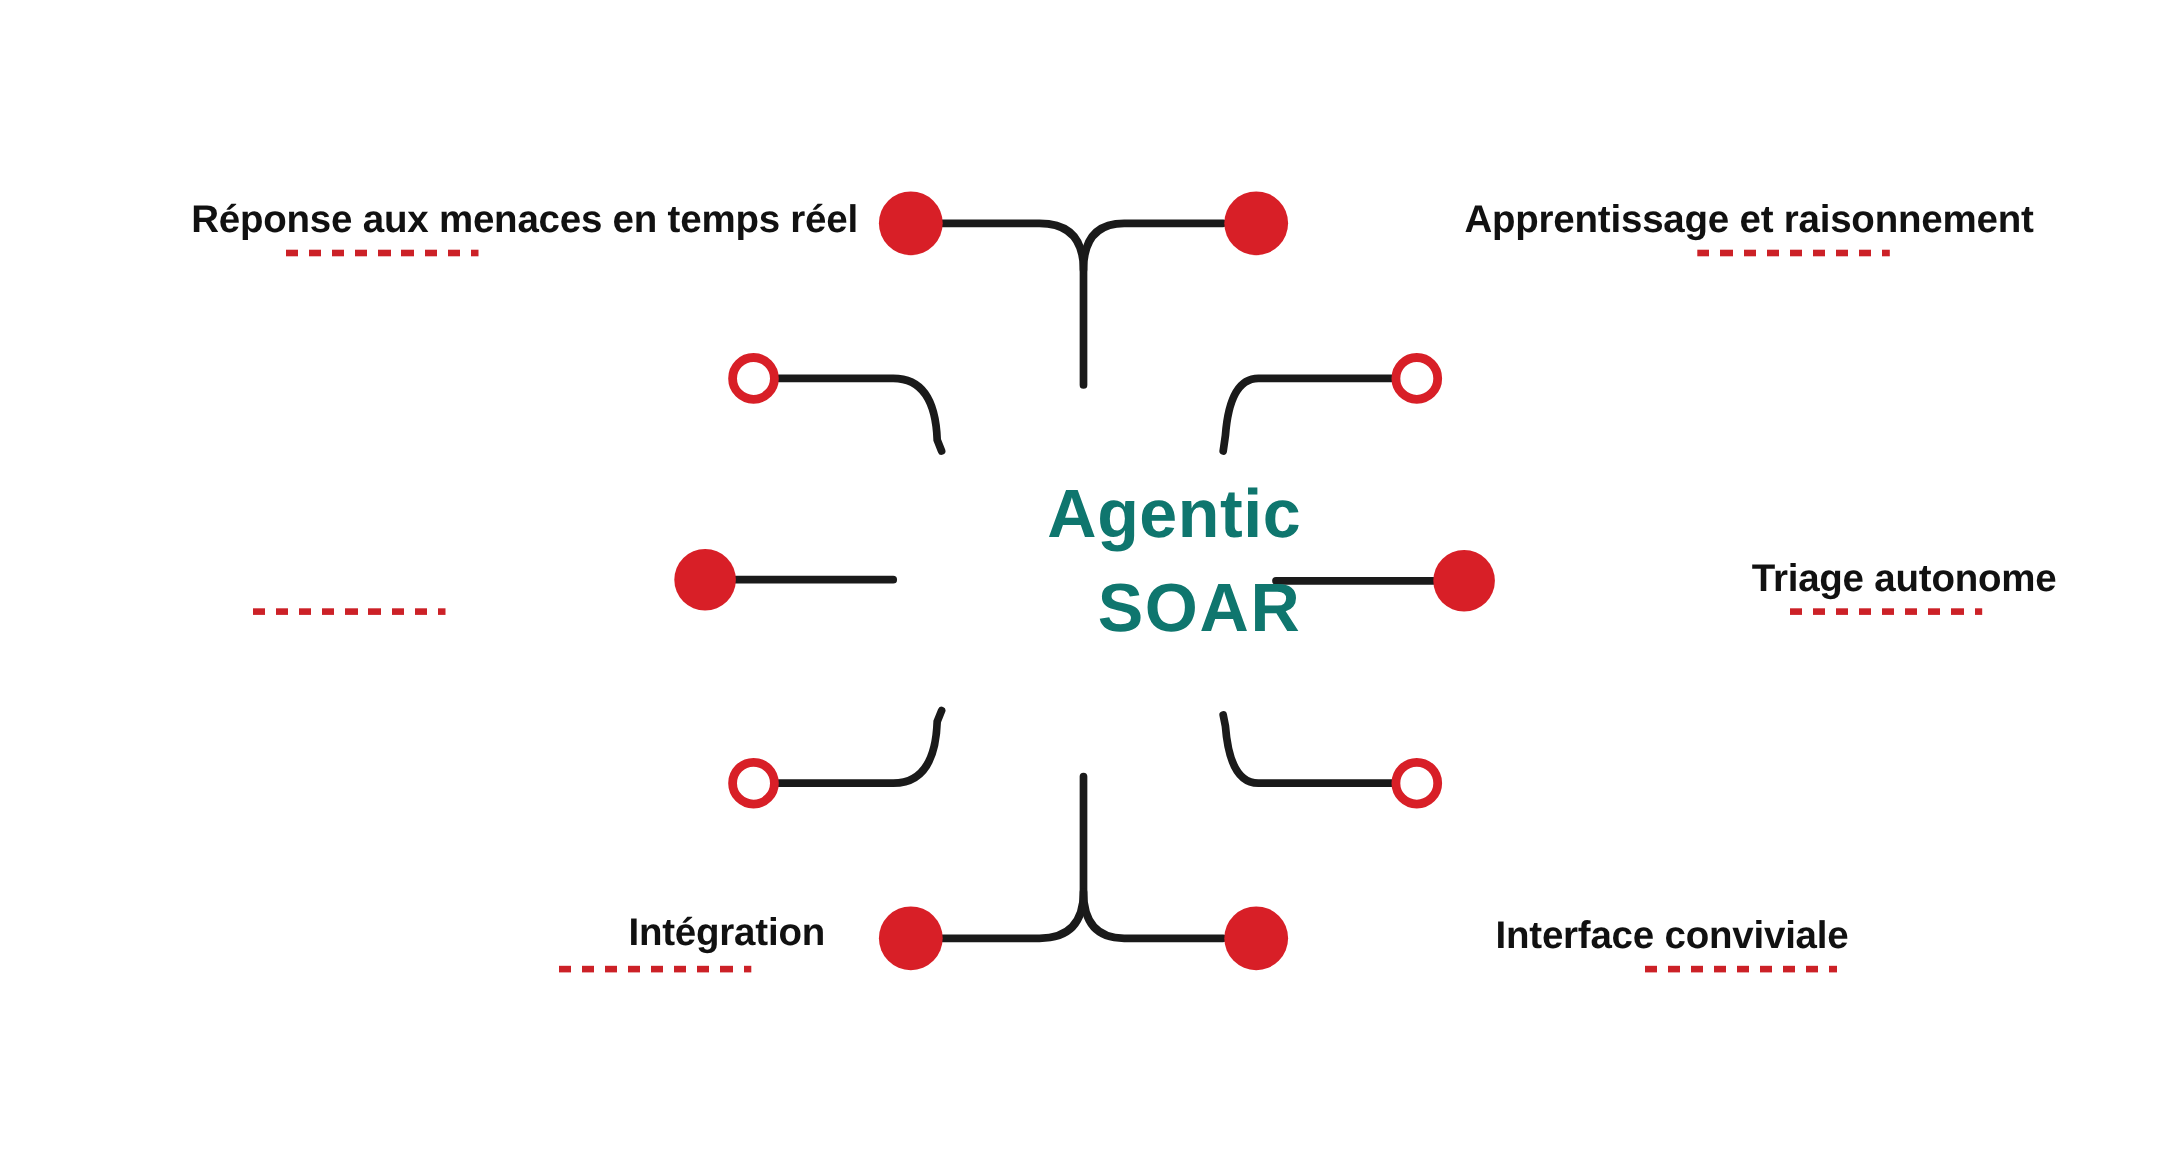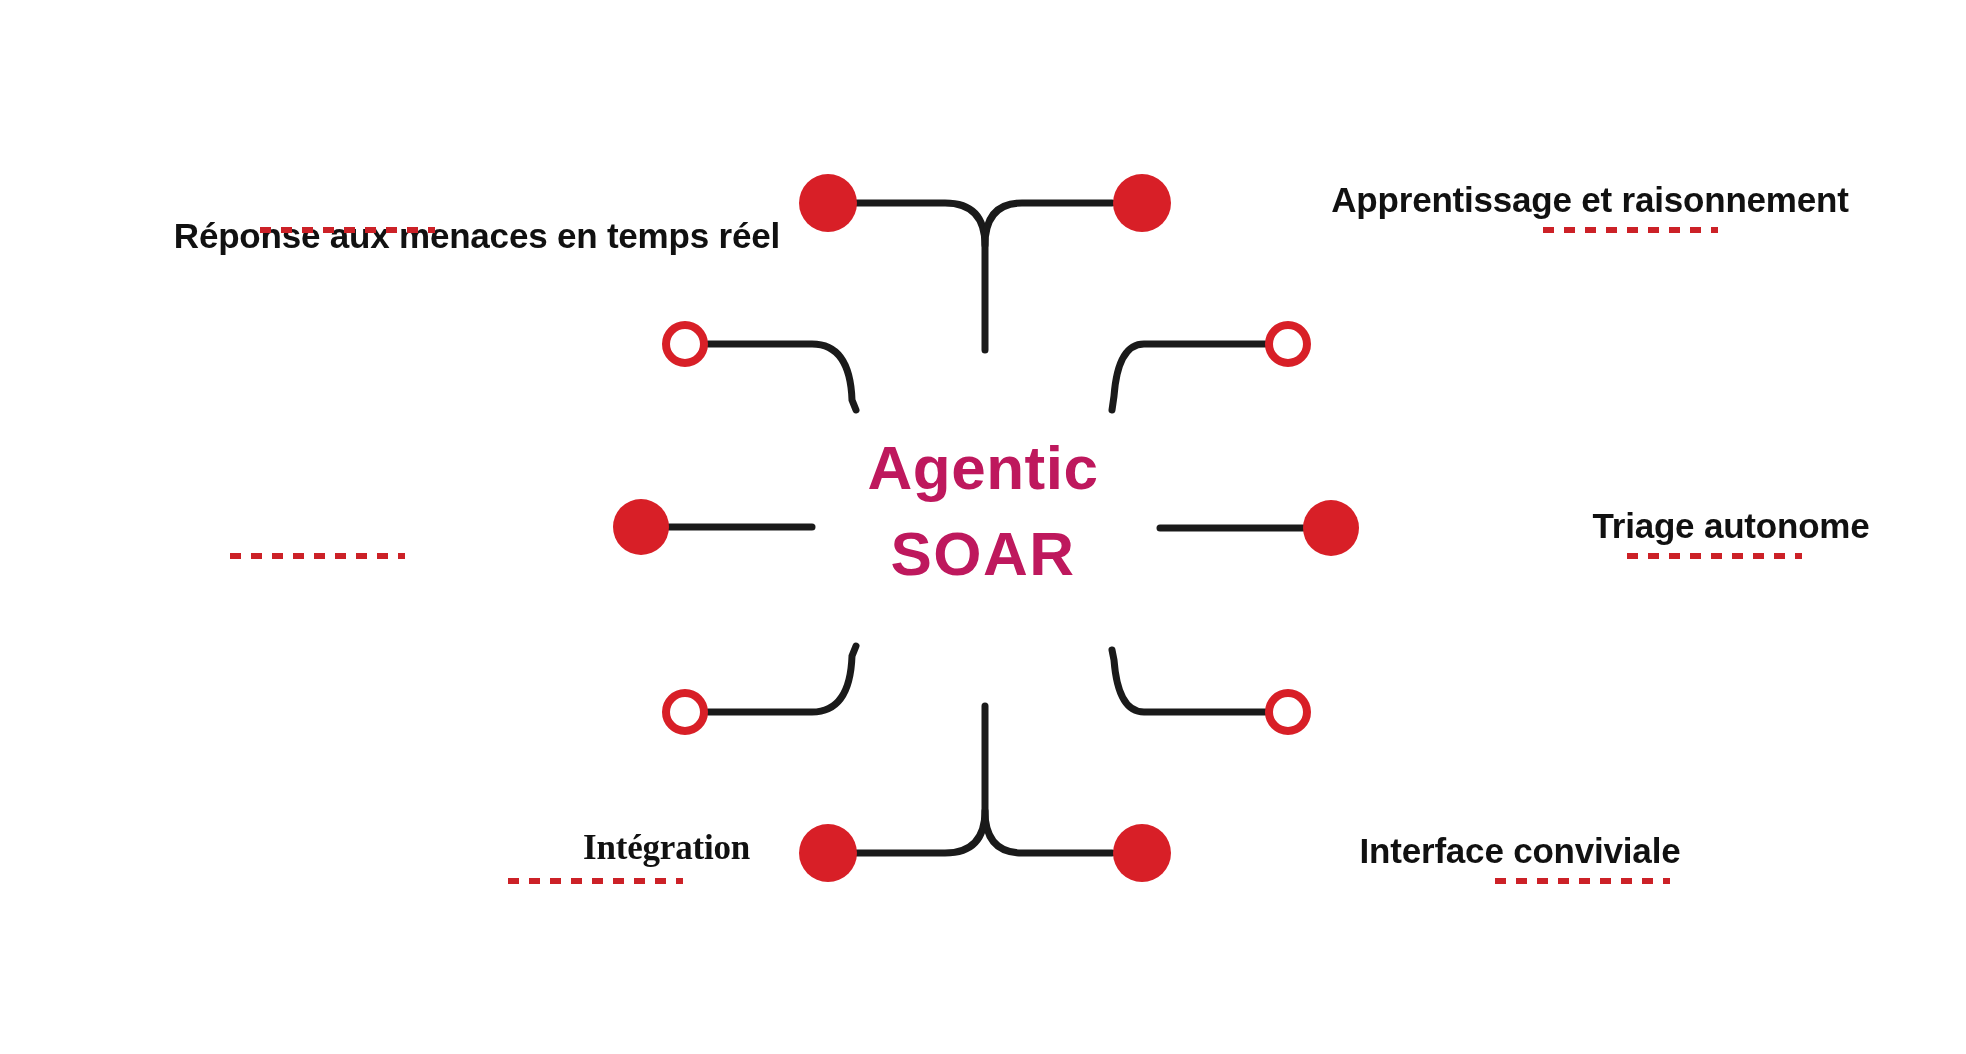--- a/index.html
+++ b/index.html
@@ -48,26 +48,26 @@
         #cc2127 0px,
         #cc2127 11px,
         rgba(255,255,255,0) 11px,
         rgba(255,255,255,0) 21px);
   }
   #center-title {
     position: absolute;
     left: 783px;
     top: 425px;
     width: 400px;
-    text-align: center;
+    text-align: right;
     font-family: "Liberation Sans", sans-serif;
     font-weight: bold;
     font-size: 62px;
     line-height: 1.38;
-    color: #be185d;
+    color: #0f766e;
     letter-spacing: 0.5px;
   }
   #center-title .line2 {
     letter-spacing: 1.5px;
   }
 </style>
 </head>
 <body>
 
 <div id="canvas">
@@ -102,30 +102,30 @@
     <circle cx="1288" cy="344" r="19" fill="#ffffff" stroke="#d81f27" stroke-width="8"></circle>
     <circle cx="685" cy="712" r="19" fill="#ffffff" stroke="#d81f27" stroke-width="8"></circle>
     <circle cx="1288" cy="712" r="19" fill="#ffffff" stroke="#d81f27" stroke-width="8"></circle>
   </svg>
 
   <div id="center-title">
     <div class="line1">Agentic</div>
     <div class="line2">SOAR</div>
   </div>
 
-  <div class="label right-al" style="left:90px; top:182px; width:690px;margin-top:36px;">Réponse aux menaces en temps réel</div>
+  <div class="label right-al" style="left:90px; top:182px; width:690px;">Réponse aux menaces en temps réel</div>
   <div class="dashes" style="left:260px; top:227px; width:175px;"></div>
 
   <div class="label left-al" style="left:1240px; top:182px; width:700px;">Apprentissage et raisonnement</div>
   <div class="dashes" style="left:1543px; top:227px; width:175px;"></div>
 
   <div class="dashes" style="left:230px; top:553px; width:175px;"></div>
 
   <div class="label left-al" style="left:1481px; top:508px; width:500px;">Triage autonome</div>
   <div class="dashes" style="left:1627px; top:553px; width:175px;"></div>
 
-  <div class="label right-al" style="left:290px; top:830px; width:460px;font-family:Liberation Serif, serif;">Intégration</div>
+  <div class="label right-al" style="left:290px; top:830px; width:460px;">Intégration</div>
   <div class="dashes" style="left:508px; top:878px; width:175px;"></div>
 
   <div class="label left-al" style="left:1240px; top:833px; width:560px;">Interface conviviale</div>
   <div class="dashes" style="left:1495px; top:878px; width:175px;"></div>
 
 </div>
 
 </body></html>

